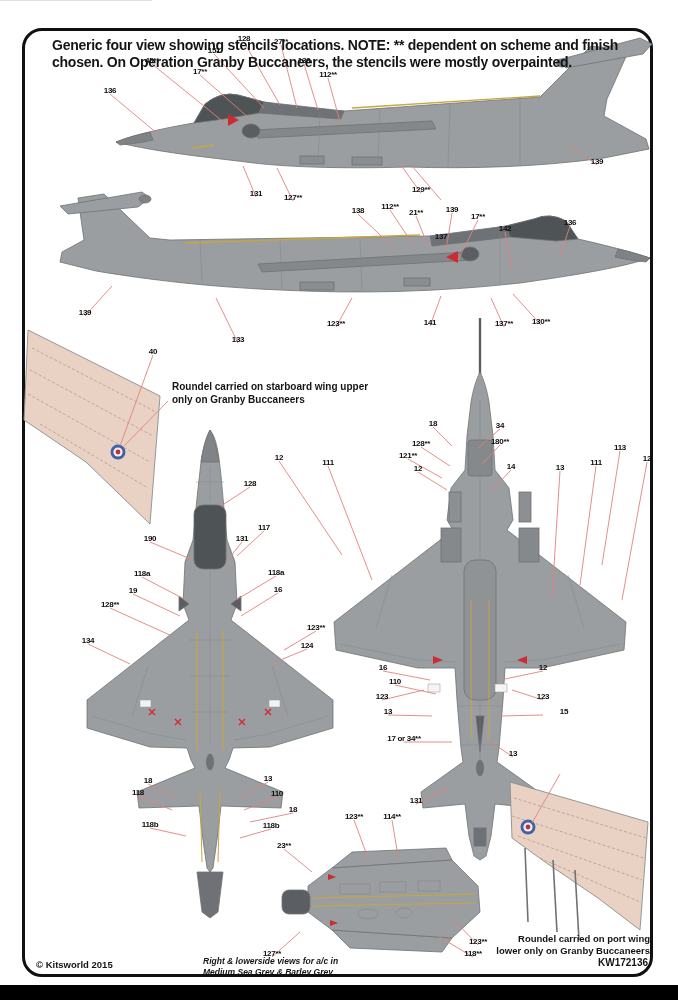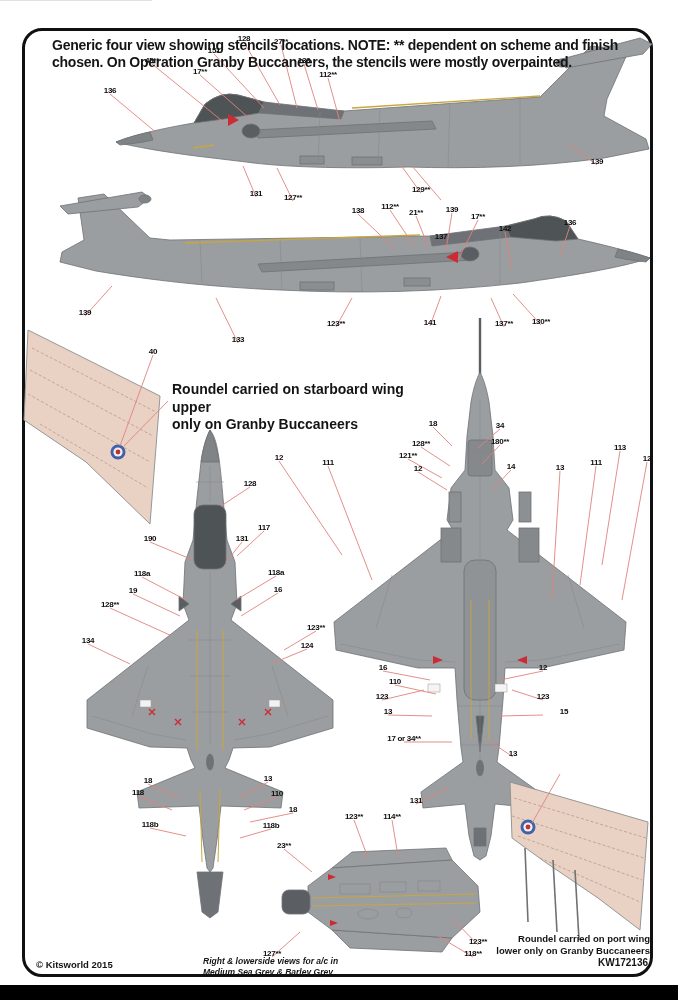--- a/index.html
+++ b/index.html
@@ -14,21 +14,21 @@
   #art,#leader-svg{position:absolute;left:0;top:0;width:678px;height:1000px;}
   #art{z-index:1;}
   #leader-svg{z-index:2;pointer-events:none;}
   #callout-layer{position:absolute;left:0;top:0;width:678px;height:1000px;z-index:3;}
   .callout{
     position:absolute;transform:translate(-50%,-50%);
     font-size:8px;font-weight:bold;letter-spacing:-0.3px;white-space:nowrap;color:#0d0d0d;
   }
   .txt{position:absolute;z-index:4;font-weight:bold;white-space:pre-line;}
   .header-note{left:52px;top:37px;width:572px;font-size:14px;line-height:1.22;letter-spacing:-0.25px;}
-  .starboard-note{left:172px;top:381px;width:240px;font-size:14px;line-height:1.25;}
+  .starboard-note{left:172px;top:381px;width:240px;font-size:10px;line-height:1.25;}
   .port-note{left:478px;top:933px;width:172px;font-size:9.5px;line-height:1.25;text-align:right;}
   .kit-number{left:560px;top:957px;width:88px;font-size:10px;text-align:right;}
   .underside-note{left:203px;top:956px;width:155px;font-size:8.5px;font-style:italic;text-align:left;line-height:1.3;}
   .copyright{left:36px;top:959px;font-size:9.5px;}
   .bottom-bar{position:absolute;left:0;top:985px;width:678px;height:15px;background:#000;z-index:5;}
 </style>
 </head>
 <body>
 
 <div class="frame"></div>

